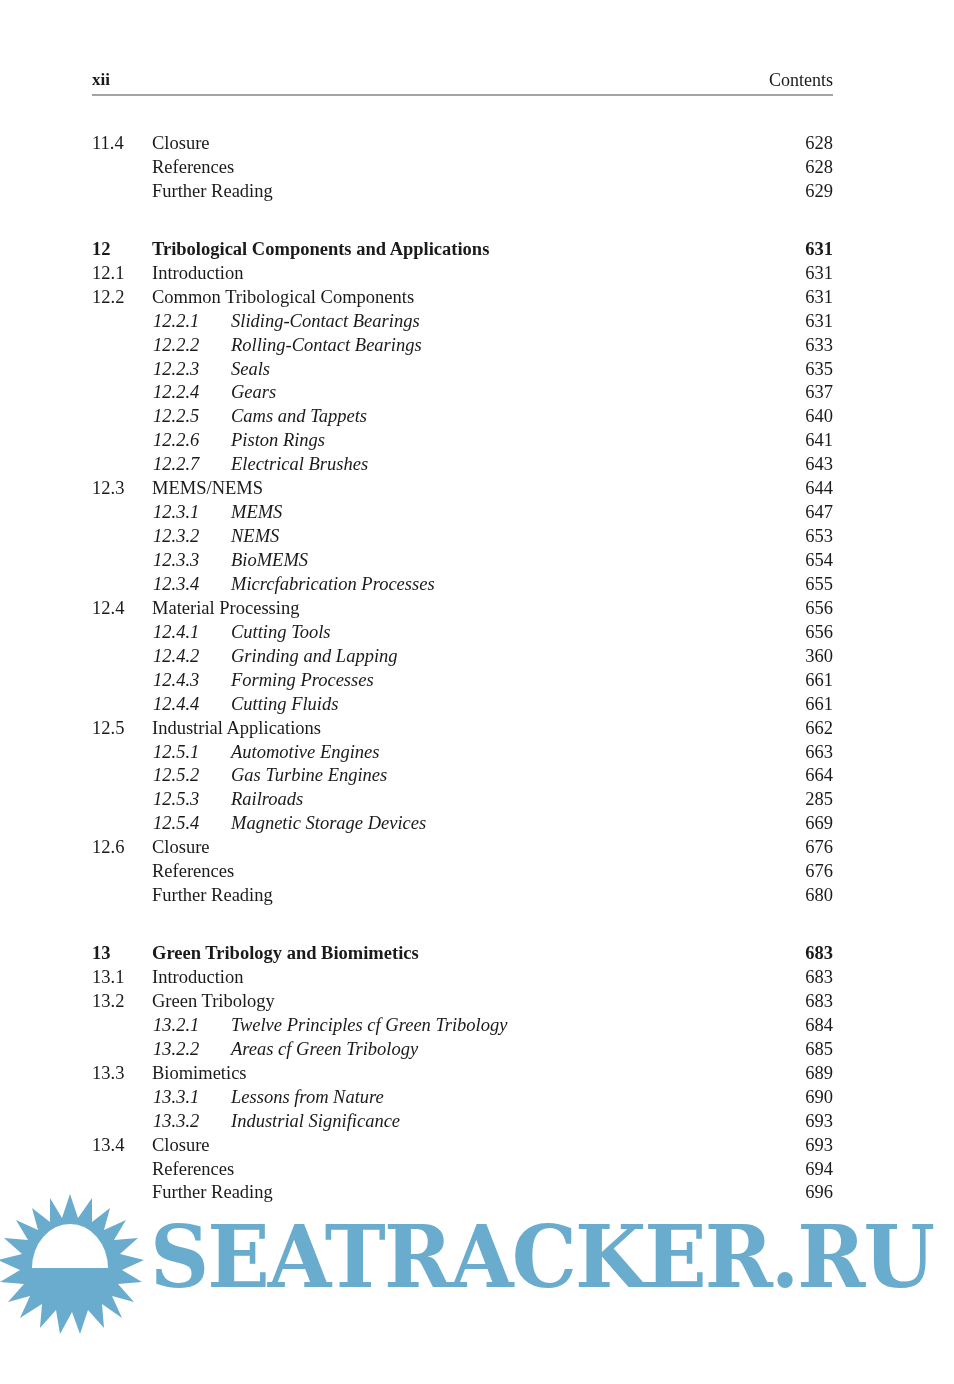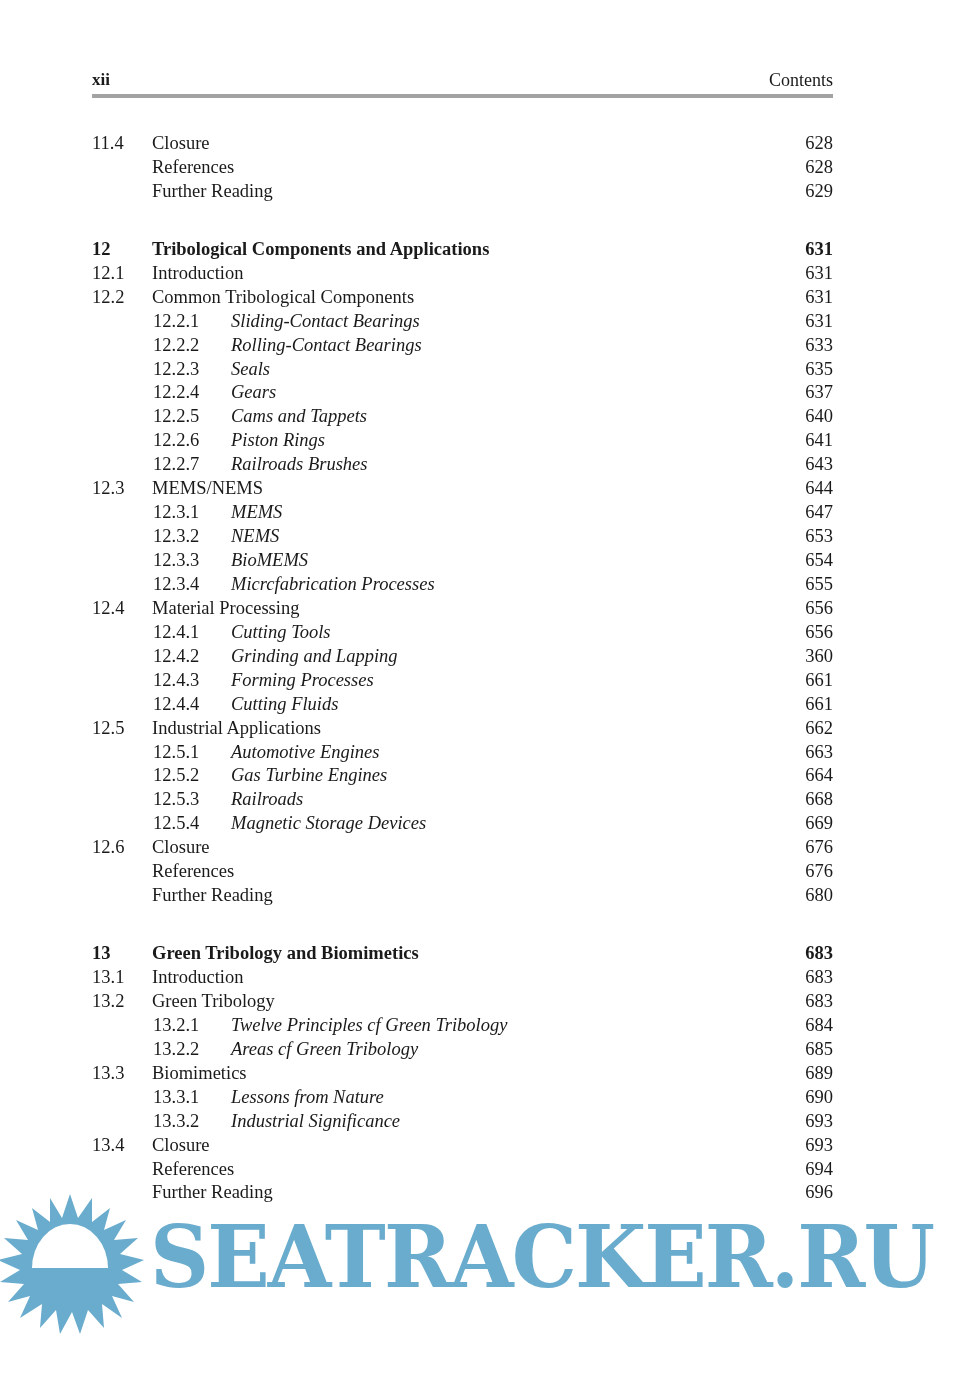--- a/index.html
+++ b/index.html
@@ -1,28 +1,28 @@
 <!DOCTYPE html>
 <html><head>
 <meta charset="utf-8">
 <style>
   html, body { margin: 0; padding: 0; background: #ffffff; }
   body { width: 954px; height: 1384px; position: relative; overflow: hidden;
          font-family: "Liberation Serif", "DejaVu Serif", serif; color: #1a1a1a; }
   .header { position: absolute; left: 92px; top: 68px; width: 741px; height: 26px;
-            border-bottom: 4px solid #a3a3a3; }
+            border-bottom: 2px solid #a3a3a3; }
   .header .folio { position: absolute; left: 0; top: 2px; font-weight: bold; font-size: 17px; }
   .header .running { position: absolute; right: 0; top: 2px; font-size: 18px; }
   .toc { position: absolute; left: 92px; top: 131px; width: 741px; }
   .row { position: relative; height: 23.95px; line-height: 24px; font-size: 18.5px; white-space: nowrap; }
   .row .num { position: absolute; left: 0; }
   .row .title { position: absolute; left: 60px; }
   .row .page { position: absolute; right: 0; }
   .row.chapter { font-weight: bold; }
-  .row.sub .num { left: 61px; }
+  .row.sub .num { left: 61px; font-style: italic; }
   .row.sub .title { left: 139px; font-style: italic; }
   .gap { height: 34px; }
   .watermark { position: absolute; left: 0; top: 1192px; width: 954px; height: 144px; }
   .wm-text { position: absolute; left: 150px; top: 24px; font-family: "DejaVu Serif", serif;
              font-weight: bold; font-size: 82px; letter-spacing: -2px; color: #6aaccd;
              line-height: 1; transform: scaleY(1.05); }
 </style>
 </head>
 <body>
 
@@ -91,21 +91,21 @@
         <span class="title">Cams and Tappets</span>
         <span class="page">640</span>
       </div>
       <div class="row sub">
         <span class="num">12.2.6</span>
         <span class="title">Piston Rings</span>
         <span class="page">641</span>
       </div>
       <div class="row sub">
         <span class="num">12.2.7</span>
-        <span class="title">Railroads Brushes</span>
+        <span class="title">Electrical Brushes</span>
         <span class="page">643</span>
       </div>
       <div class="row section">
         <span class="num">12.3</span>
         <span class="title">MEMS/NEMS</span>
         <span class="page">644</span>
       </div>
       <div class="row sub">
         <span class="num">12.3.1</span>
         <span class="title">MEMS</span>
@@ -162,21 +162,21 @@
         <span class="page">663</span>
       </div>
       <div class="row sub">
         <span class="num">12.5.2</span>
         <span class="title">Gas Turbine Engines</span>
         <span class="page">664</span>
       </div>
       <div class="row sub">
         <span class="num">12.5.3</span>
         <span class="title">Railroads</span>
-        <span class="page">668</span>
+        <span class="page">285</span>
       </div>
       <div class="row sub">
         <span class="num">12.5.4</span>
         <span class="title">Magnetic Storage Devices</span>
         <span class="page">669</span>
       </div>
       <div class="row section">
         <span class="num">12.6</span>
         <span class="title">Closure</span>
         <span class="page">676</span>

